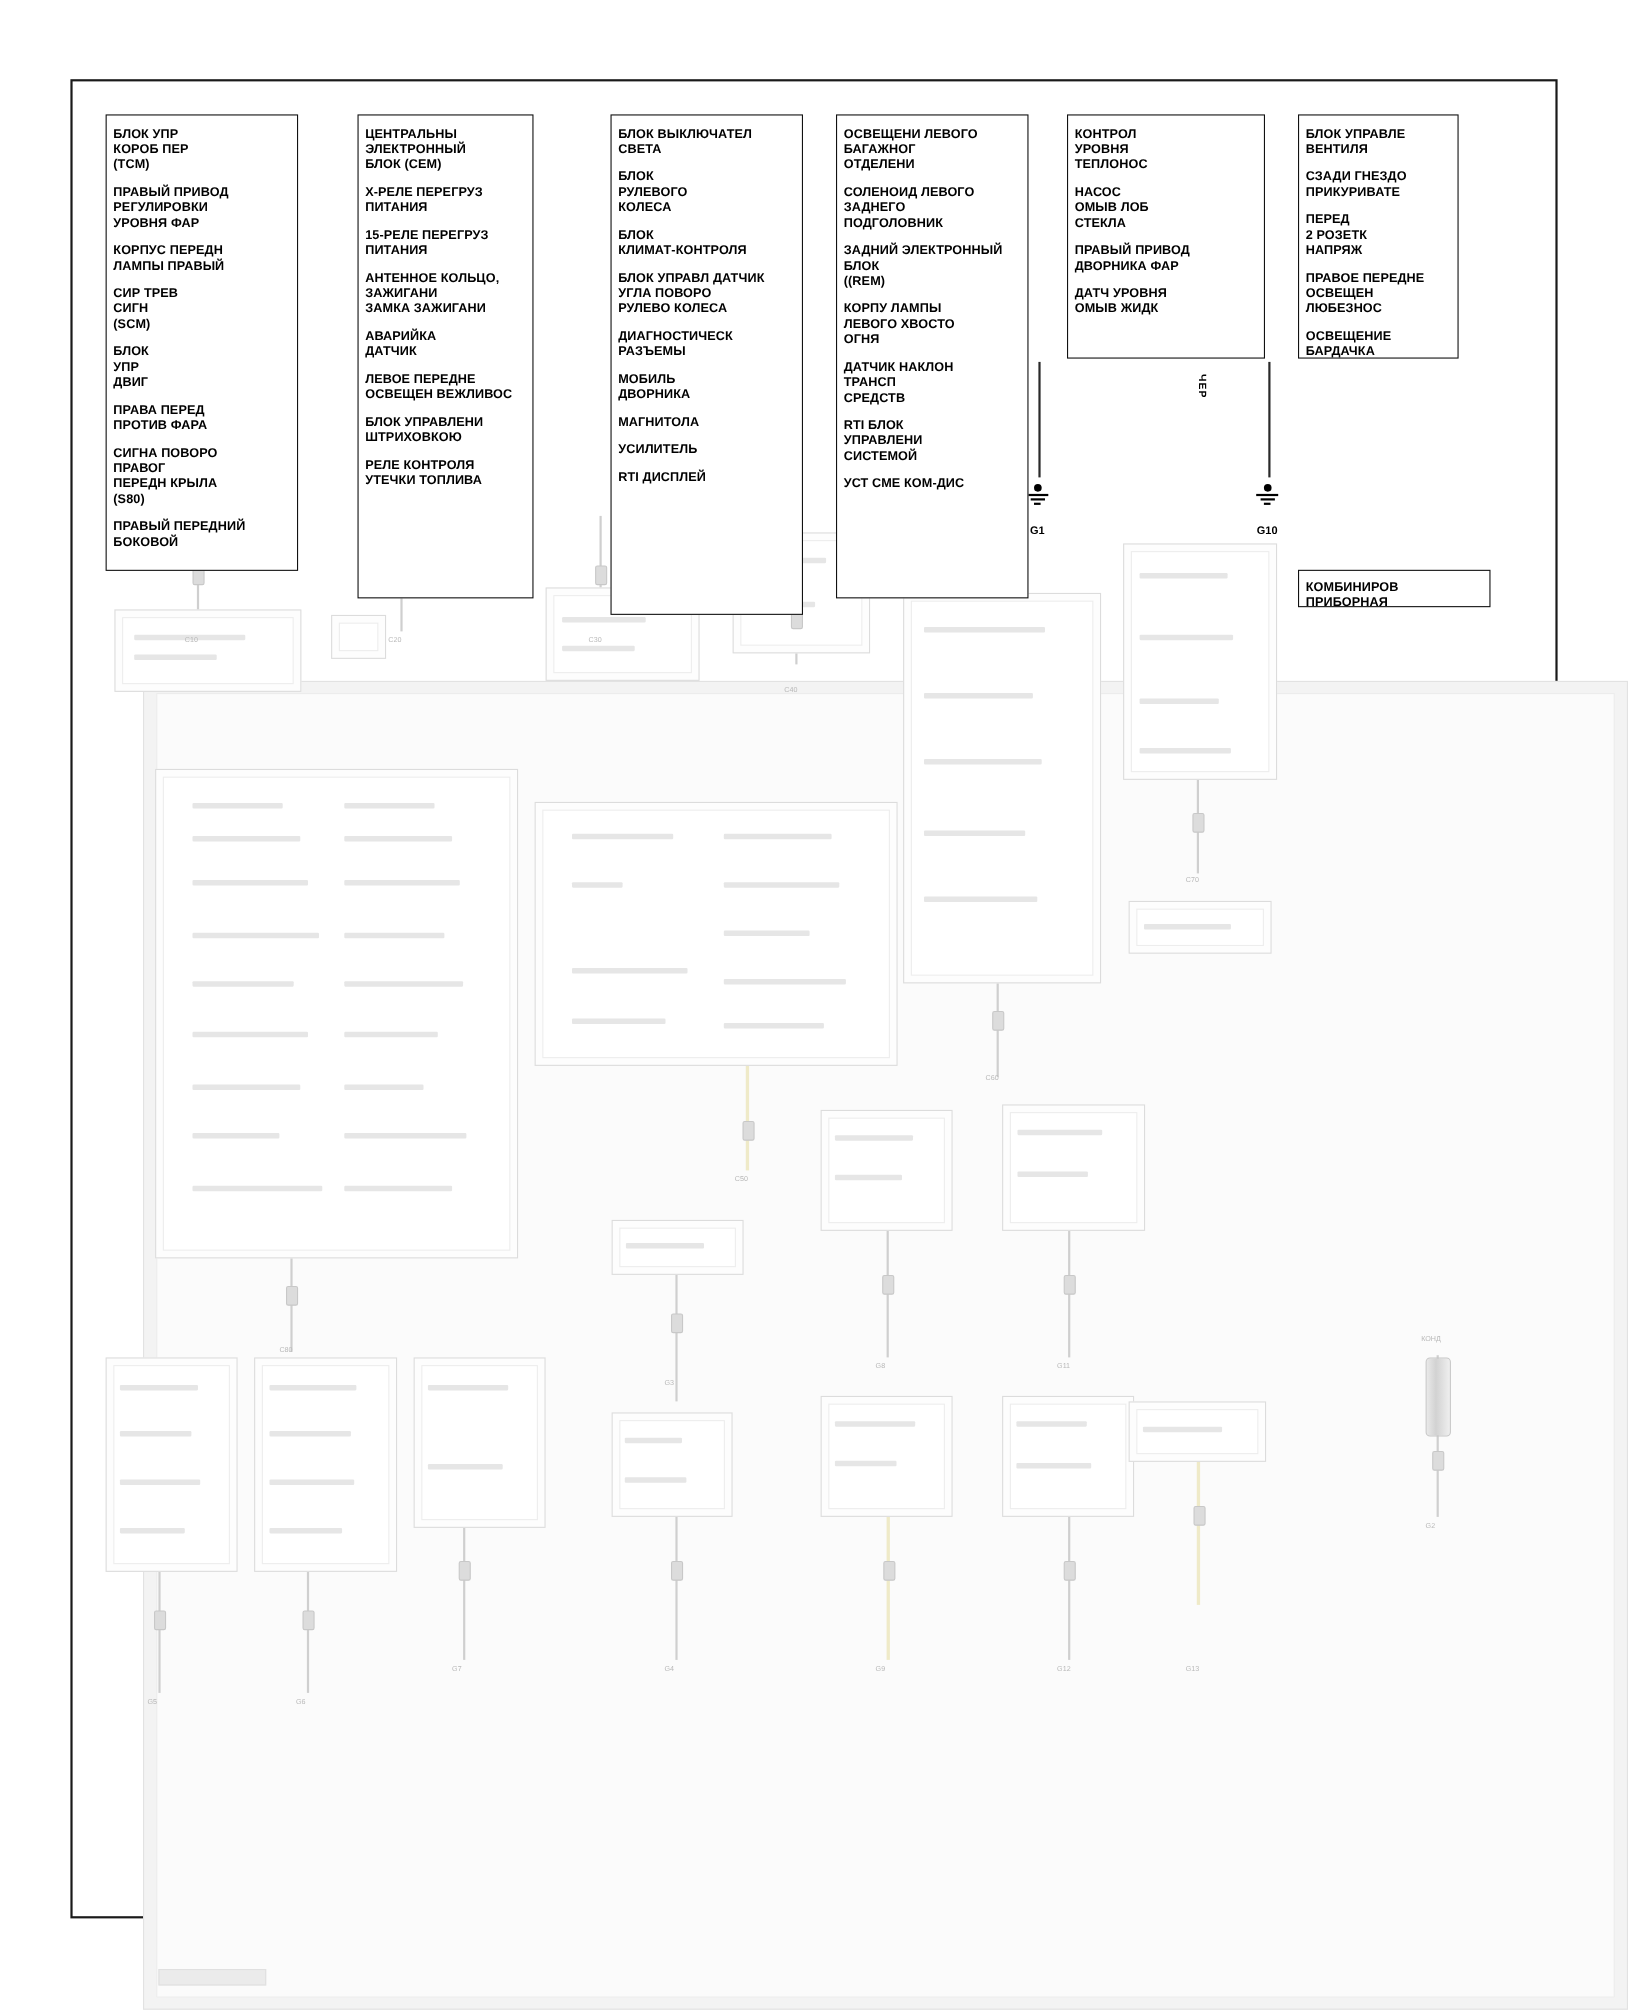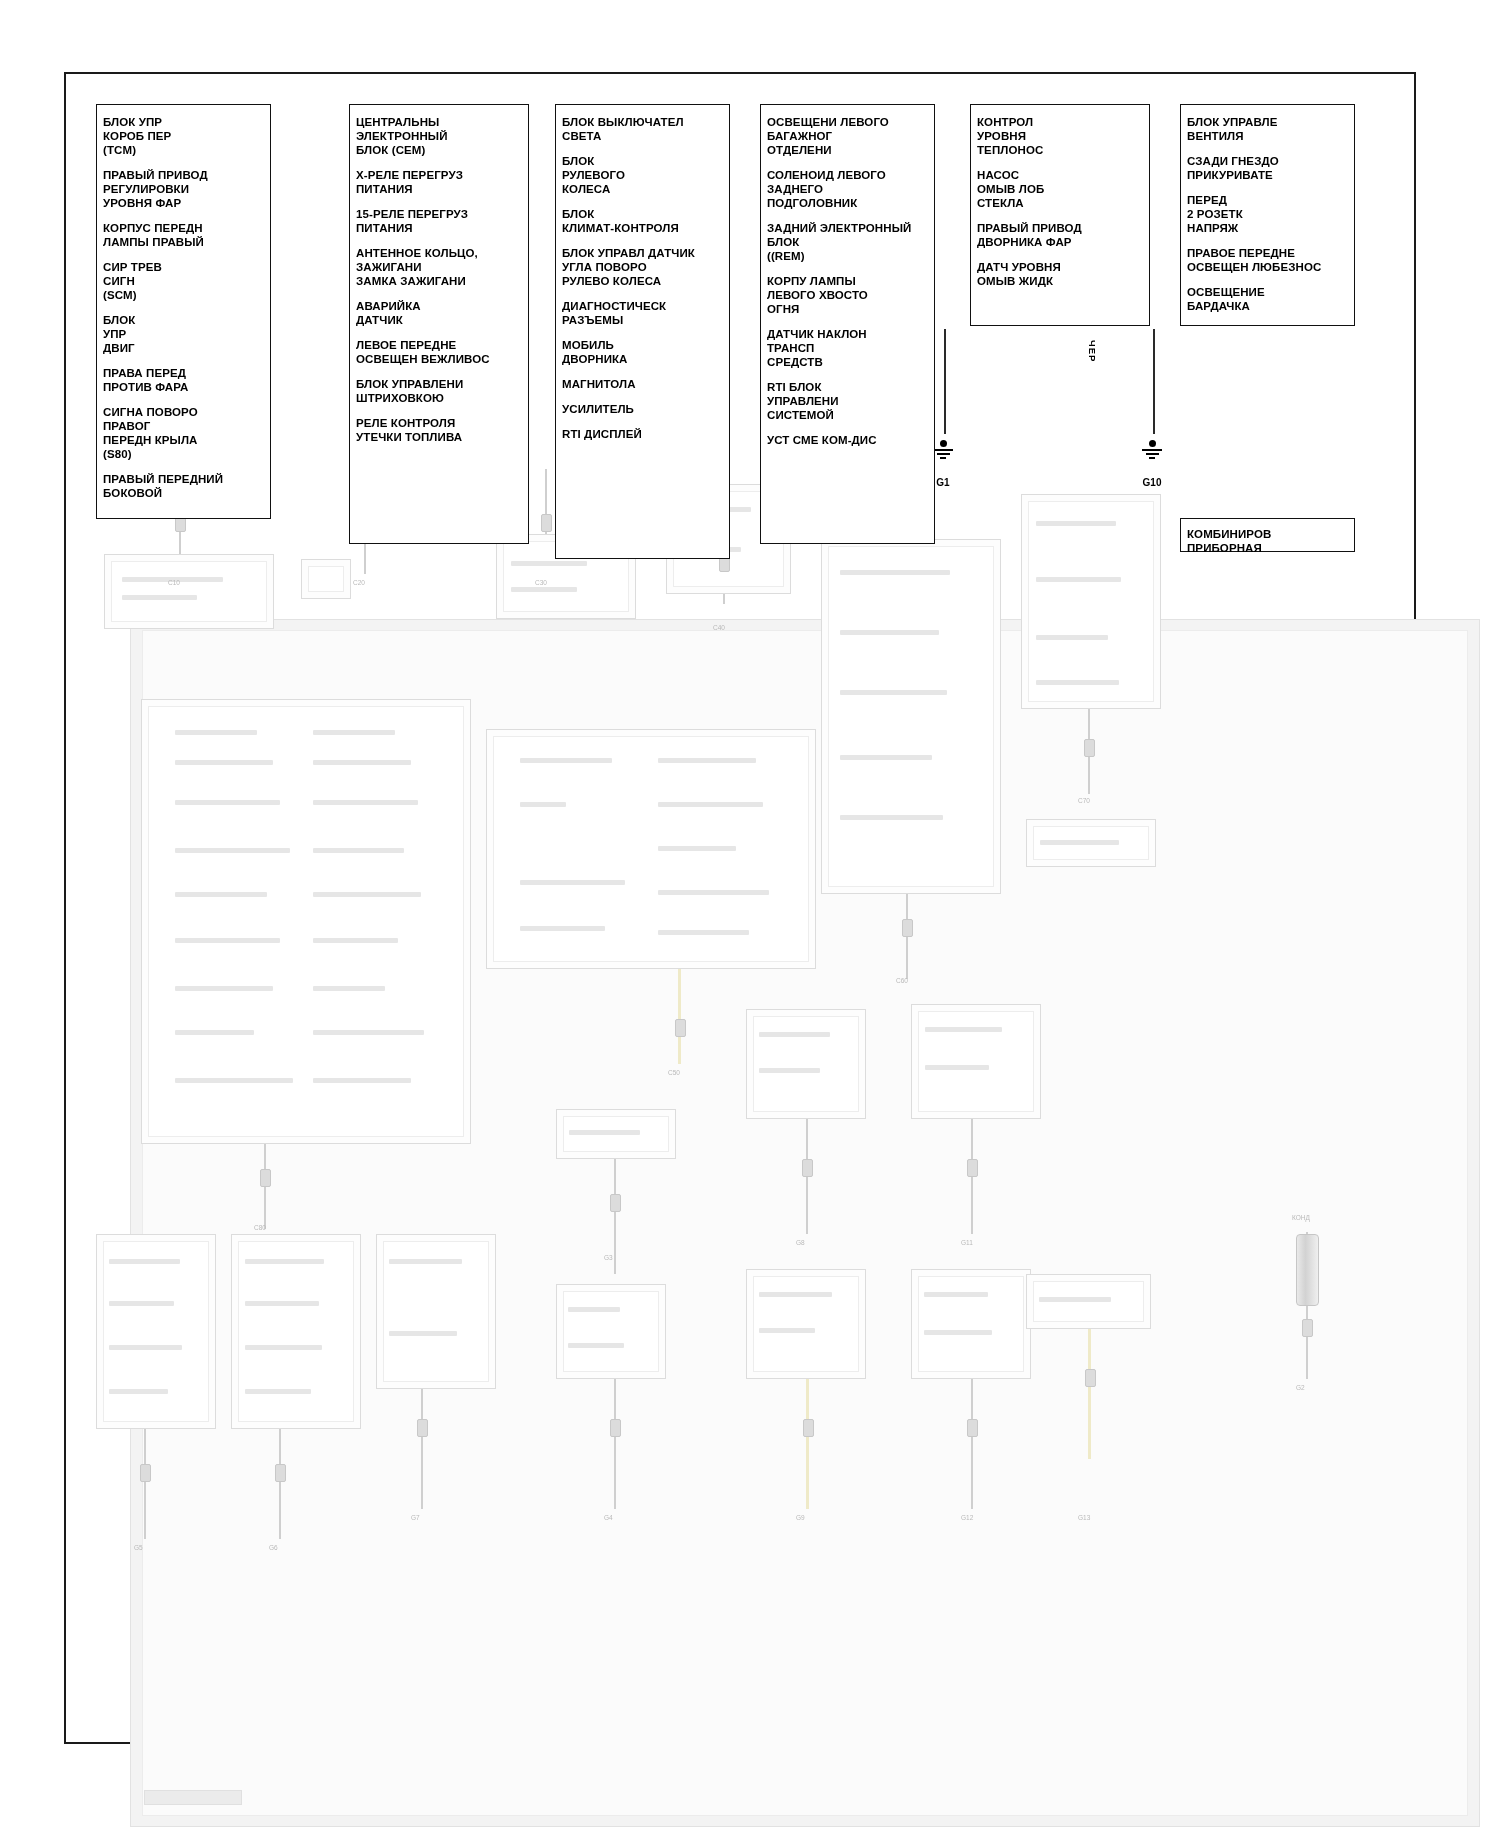--- a/index.html
+++ b/index.html
@@ -414,21 +414,21 @@
   <div class="line">ПРАВА ПЕРЕД
 ПРОТИВ ФАРА</div>
   <div class="line">СИГНА ПОВОРО
 ПРАВОГ
 ПЕРЕДН КРЫЛА
 (S80)</div>
   <div class="line">ПРАВЫЙ ПЕРЕДНИЙ
 БОКОВОЙ</div>
 </div>
 
-<div class="module-box" id="cem-module" style="left:325px; top:104px; width:180px; height:440px;margin-left:24px;">
+<div class="module-box" id="cem-module" style="left:325px; top:104px; width:160px; height:440px;">
   <div class="line">ЦЕНТРАЛЬНЫ
 ЭЛЕКТРОННЫЙ
 БЛОК (CEM)</div>
   <div class="line">X-РЕЛЕ ПЕРЕГРУЗ
 ПИТАНИЯ</div>
   <div class="line">15-РЕЛЕ ПЕРЕГРУЗ
 ПИТАНИЯ</div>
   <div class="line">АНТЕННОЕ КОЛЬЦО,
 ЗАЖИГАНИ
 ЗАМКА ЗАЖИГАНИ</div>
@@ -490,21 +490,21 @@
 ТЕПЛОНОС</div>
   <div class="line">НАСОС
 ОМЫВ ЛОБ
 СТЕКЛА</div>
   <div class="line">ПРАВЫЙ ПРИВОД
 ДВОРНИКА ФАР</div>
   <div class="line">ДАТЧ УРОВНЯ
 ОМЫВ ЖИДК</div>
 </div>
 
-<div class="module-box" id="fan-control-module" style="left:1180px; top:104px; width:175px; height:222px;">
+<div class="module-box" id="fan-control-module" style="left:1180px; top:104px; width:146px; height:222px;">
   <div class="line">БЛОК УПРАВЛЕ
 ВЕНТИЛЯ</div>
   <div class="line">СЗАДИ ГНЕЗДО
 ПРИКУРИВАТЕ</div>
   <div class="line">ПЕРЕД
 2 РОЗЕТК
 НАПРЯЖ</div>
   <div class="line">ПРАВОЕ ПЕРЕДНЕ
 ОСВЕЩЕН ЛЮБЕЗНОС</div>
   <div class="line">ОСВЕЩЕНИЕ

